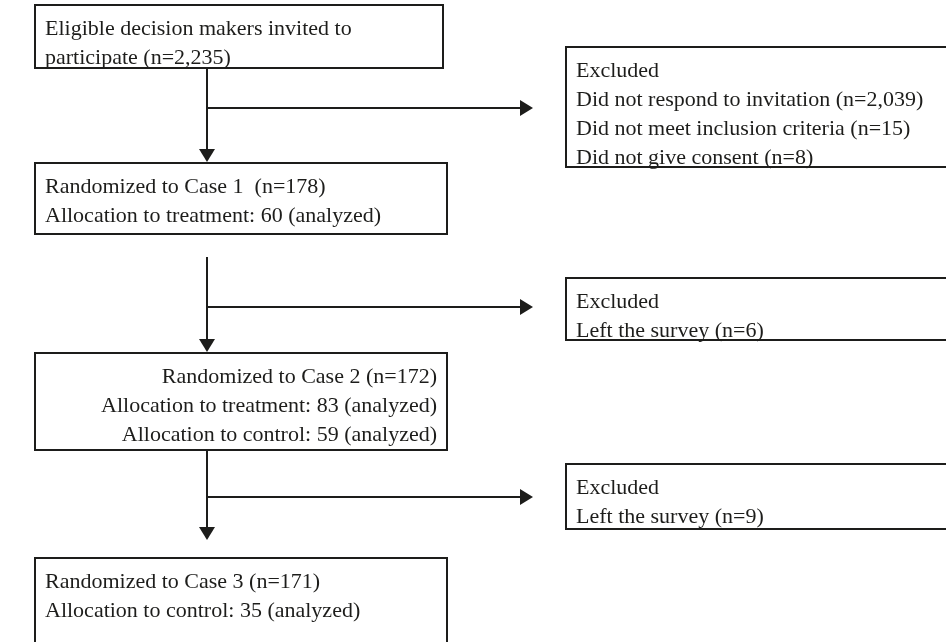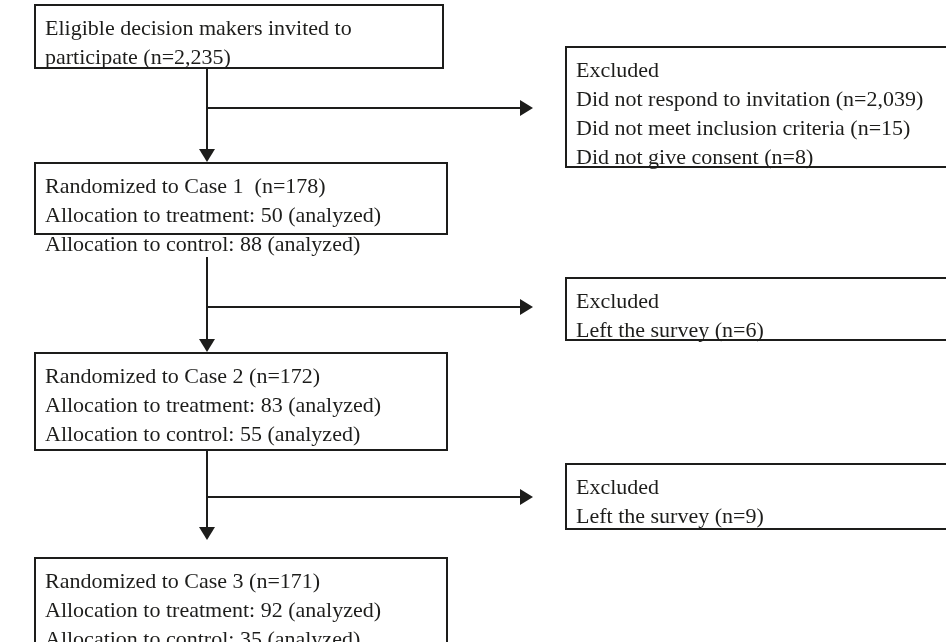--- a/index.html
+++ b/index.html
@@ -84,39 +84,37 @@
 
   <div class="box" style="left:533px; top:46px; width:408px; height:122px;">
     <div class="line">Excluded</div>
     <div class="line">Did not respond to invitation (n=2,039)</div>
     <div class="line">Did not meet inclusion criteria (n=15)</div>
     <div class="line">Did not give consent (n=8)</div>
   </div>
 
   <div class="box" style="left:2px; top:162px; width:414px; height:73px;">
     <div class="line">Randomized to Case 1  (n=178)</div>
-    <div class="line">Allocation to treatment: 50 (analyzed)</div>
-    <div class="line">Allocation to control: 88 (analyzed)</div>
+    <div class="line">Allocation to treatment: 60 (analyzed)</div>
   </div>
 
   <div class="box" style="left:533px; top:277px; width:408px; height:64px;">
     <div class="line">Excluded</div>
     <div class="line">Left the survey (n=6)</div>
   </div>
 
-  <div class="box" style="left:2px; top:352px; width:414px; height:99px;">
+  <div class="box" style="left:2px; top:352px; width:414px; height:99px;text-align:right;">
     <div class="line">Randomized to Case 2 (n=172)</div>
     <div class="line">Allocation to treatment: 83 (analyzed)</div>
-    <div class="line">Allocation to control: 55 (analyzed)</div>
+    <div class="line">Allocation to control: 59 (analyzed)</div>
   </div>
 
   <div class="box" style="left:533px; top:463px; width:408px; height:67px;">
     <div class="line">Excluded</div>
     <div class="line">Left the survey (n=9)</div>
   </div>
 
   <div class="box" style="left:2px; top:557px; width:414px; height:100px;font-family:Liberation Serif, serif;">
     <div class="line">Randomized to Case 3 (n=171)</div>
-    <div class="line">Allocation to treatment: 92 (analyzed)</div>
     <div class="line">Allocation to control: 35 (analyzed)</div>
   </div>
 
 </div>
 
 </body></html>

